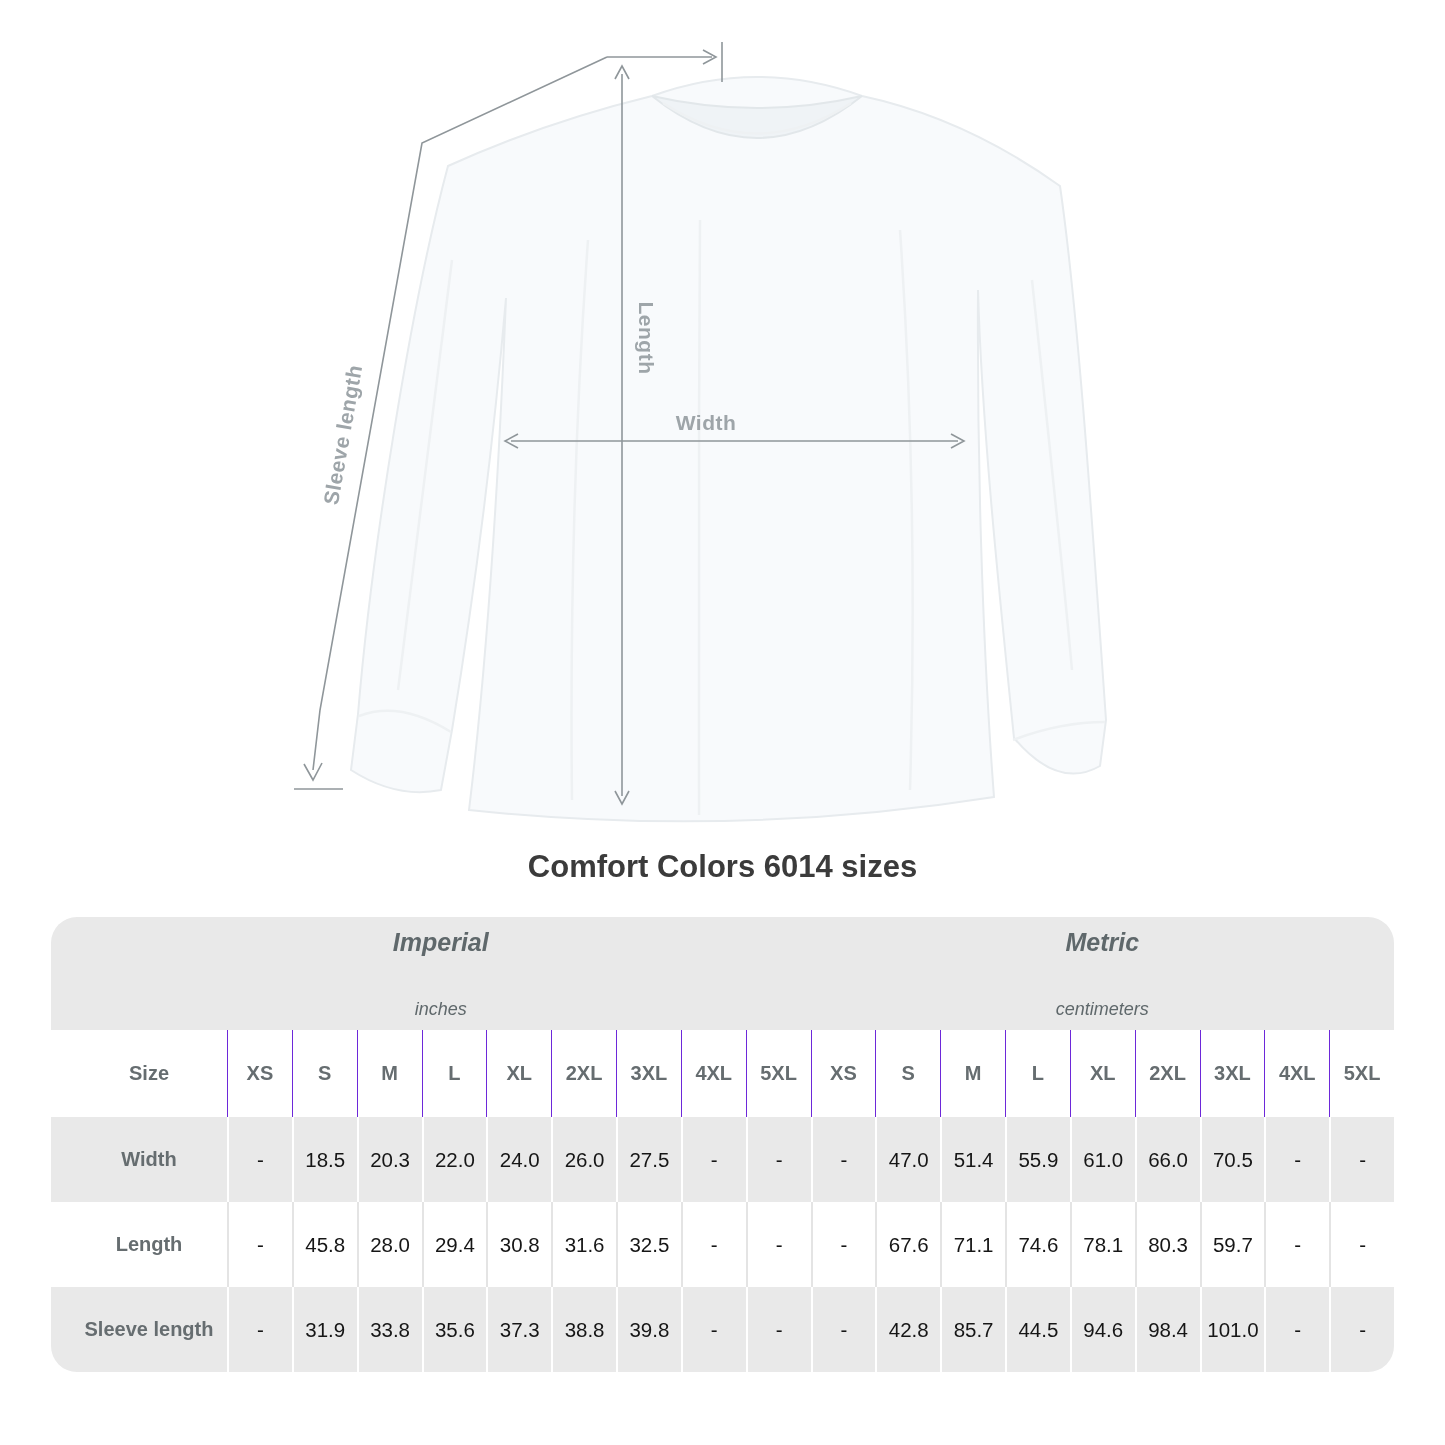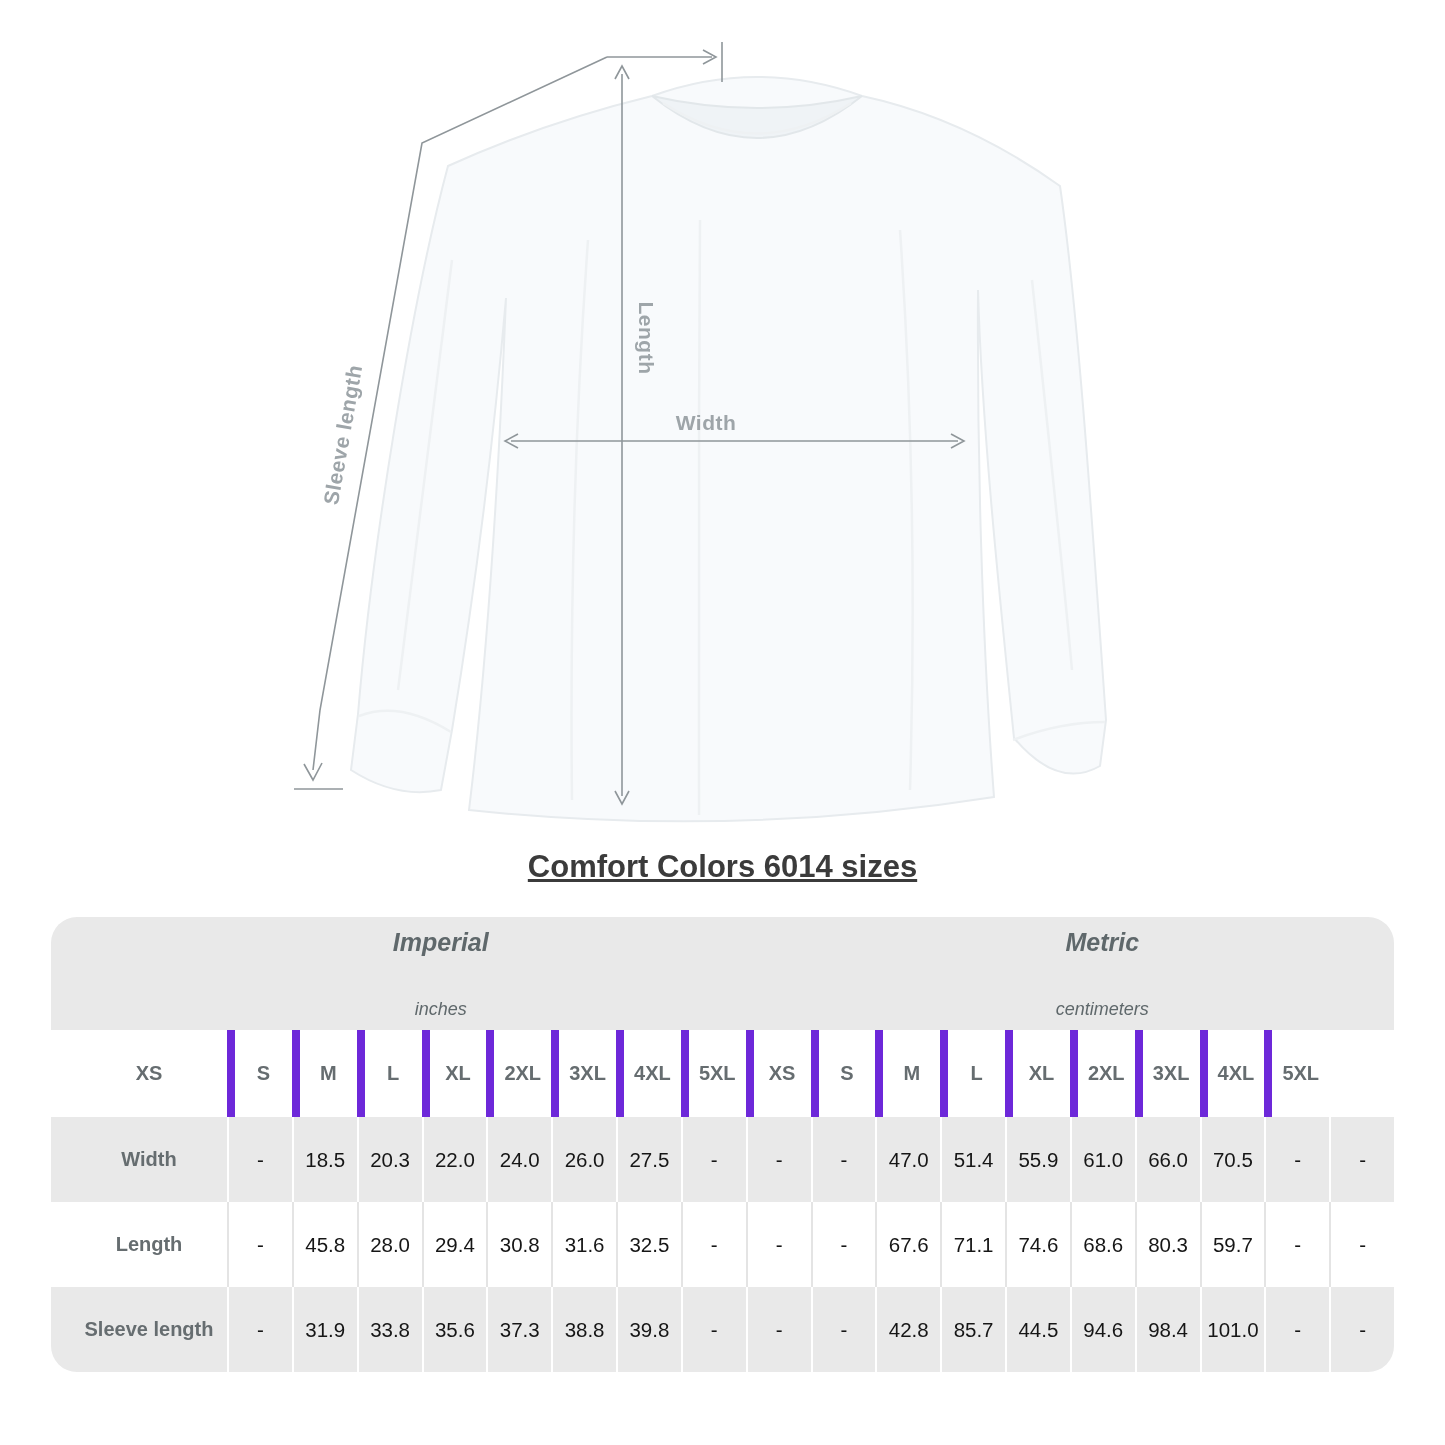--- a/index.html
+++ b/index.html
@@ -7,38 +7,38 @@
        font-family:"Liberation Sans",sans-serif;}
   .page{position:relative;width:1445px;height:1445px;background:#fff;}
 
   
   .diagram{display:block;}
   .mlabel{font:700 21px "Liberation Sans",sans-serif;fill:#9ea5a9;letter-spacing:.5px;}
   .mline{stroke:#8f969a;stroke-width:1.6;fill:none;}
   .fold{stroke:#eef1f3;stroke-width:2.5;fill:none;}
 
   
-  .title{margin-top:2px;text-align:center;font-size:31px;font-weight:700;color:#3b3b3b;line-height:40px;text-decoration:underline;}
+  .title{margin-top:2px;text-align:center;font-size:31px;font-weight:700;color:#3b3b3b;line-height:40px;}
   .subtitle{margin-top:4px;text-align:center;font-style:italic;font-size:21px;color:#4d5356;line-height:27px;}
 
   
   .tbl{width:1343px;margin:30px auto 0 auto;border-radius:26px;overflow:hidden;}
   .trow{display:grid;grid-template-columns:156px repeat(18,1fr);padding-left:20px;}
   .trow>div{display:flex;align-items:center;justify-content:center;text-align:center;}
   .band{height:113px;background:#e9e9e9;}
   .band .sect{flex-direction:column;gap:5px;}
   .sect-imp{grid-column:1 / span 10;}
   .sect-met{grid-column:11 / span 9;}
   .band-title{font-size:25px;font-weight:700;font-style:italic;color:#5f686b;}
   .band-sub{font-size:18px;font-style:italic;color:#5f686b;margin-top:37px;}
   .hrow{height:87px;background:#ffffff;}
   .drow{height:85px;}
   .row-gray{background:#e9e9e9;}
   .row-white{background:#ffffff;}
-  .hrow>div+div{border-left:8px solid #6d28d9;}
+  .hrow>div+div{border-left:1px solid #6d28d9;}
   .row-white>div+div{border-left:2px solid #e4e4e4;}
   .row-gray>div+div{border-left:2px solid #ffffff;}
   .hcell{font-size:20px;font-weight:700;color:#666d70;}
   .rlabel{font-size:20px;font-weight:700;color:#666d70;}
   .vcell{font-size:20.5px;color:#161616;}
 </style>
 </head>
 <body>
 
 <div class="page">
@@ -118,20 +118,21 @@
         <div class="band-title">Imperial</div>
         <div class="band-sub">inches</div>
       </div>
       <div class="sect sect-met">
         <div class="band-title">Metric</div>
         <div class="band-sub">centimeters</div>
       </div>
     </div>
 
     <div class="trow hrow">
+      <div class="hcell">Size</div>
       <div class="hcell">XS</div>
       <div class="hcell">S</div>
       <div class="hcell">M</div>
       <div class="hcell">L</div>
       <div class="hcell">XL</div>
       <div class="hcell">2XL</div>
       <div class="hcell">3XL</div>
       <div class="hcell">4XL</div>
       <div class="hcell">5XL</div>
       <div class="hcell">XS</div>
@@ -175,21 +176,21 @@
       <div class="vcell">29.4</div>
       <div class="vcell">30.8</div>
       <div class="vcell">31.6</div>
       <div class="vcell">32.5</div>
       <div class="vcell">-</div>
       <div class="vcell">-</div>
       <div class="vcell">-</div>
       <div class="vcell">67.6</div>
       <div class="vcell">71.1</div>
       <div class="vcell">74.6</div>
-      <div class="vcell">68.6</div>
+      <div class="vcell">78.1</div>
       <div class="vcell">80.3</div>
       <div class="vcell">59.7</div>
       <div class="vcell">-</div>
       <div class="vcell">-</div>
     </div>
 
     <div class="trow drow row-gray">
       <div class="rlabel">Sleeve length</div>
       <div class="vcell">-</div>
       <div class="vcell">31.9</div>

